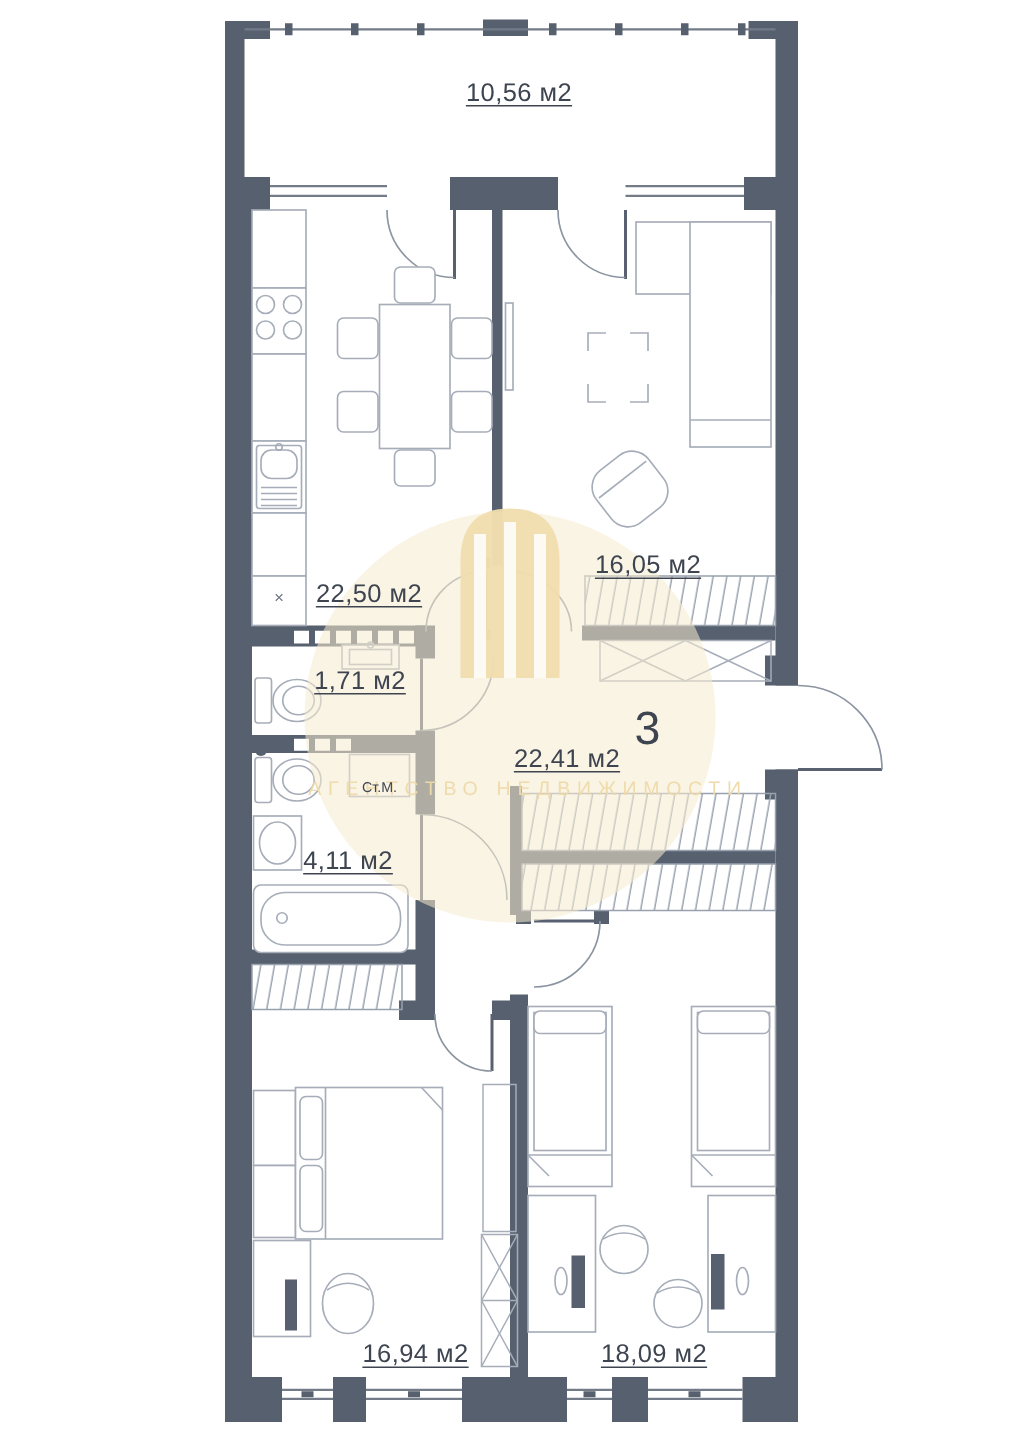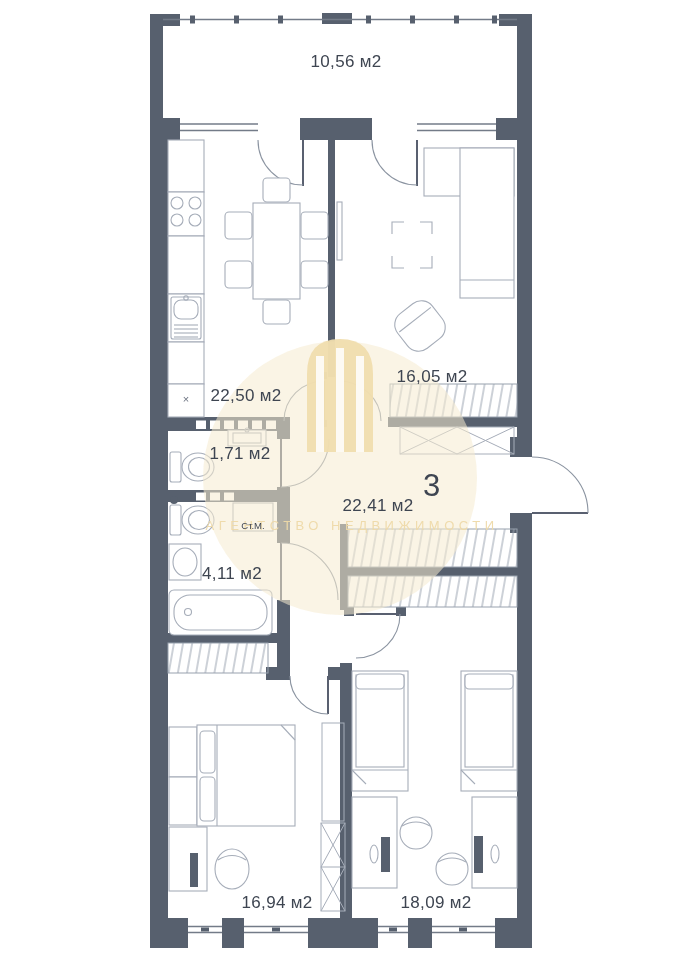--- a/index.html
+++ b/index.html
@@ -11,21 +11,21 @@
   .ln{stroke:#737b88;stroke-width:1.5;}
   .furn{fill:#ffffff;stroke:#a6adb9;stroke-width:1.1;}
   .furnl{fill:none;stroke:#a6adb9;stroke-width:1.1;}
   .darkf{fill:#57606e;}
   .leaf{stroke:#596070;stroke-width:2;}
   .arc{fill:none;stroke:#8b94a1;stroke-width:1.1;}
   .hatch{fill:url(#hatchp);stroke:#98a1ae;stroke-width:1;}
   .xl{stroke:#a6adb9;stroke-width:1;fill:none;}
   .rlabel{position:absolute;z-index:4;transform:translate(-50%,-50%);
           color:#3e4551;font-size:17px;letter-spacing:.3px;white-space:nowrap;
-          text-underline-offset:3px;text-decoration-thickness:1px;}
+          text-decoration:underline;text-underline-offset:3px;text-decoration-thickness:1px;}
   .balcony-label{font-size:17px;}
   .info-rooms{position:absolute;z-index:4;left:423px;top:468px;color:#3e4551;font-size:31px;}
   .info-areas{position:absolute;z-index:4;left:448px;top:459px;width:60px;color:#3e4551;}
   .info-row{font-size:18px;line-height:19px;padding:1px 0;}
   .info-row.u{border-bottom:1.5px solid #3e4551;}
   .wm-title{position:absolute;z-index:3;left:350px;top:443px;transform:translateX(-50%);
             font-size:58px;font-weight:bold;letter-spacing:6px;color:rgba(238,217,168,.95);
             white-space:nowrap;pointer-events:none;}
   .wm-sub{position:absolute;z-index:3;left:352px;top:518px;transform:translateX(-50%);
           font-size:13px;letter-spacing:4.5px;color:rgba(238,217,168,.95);

